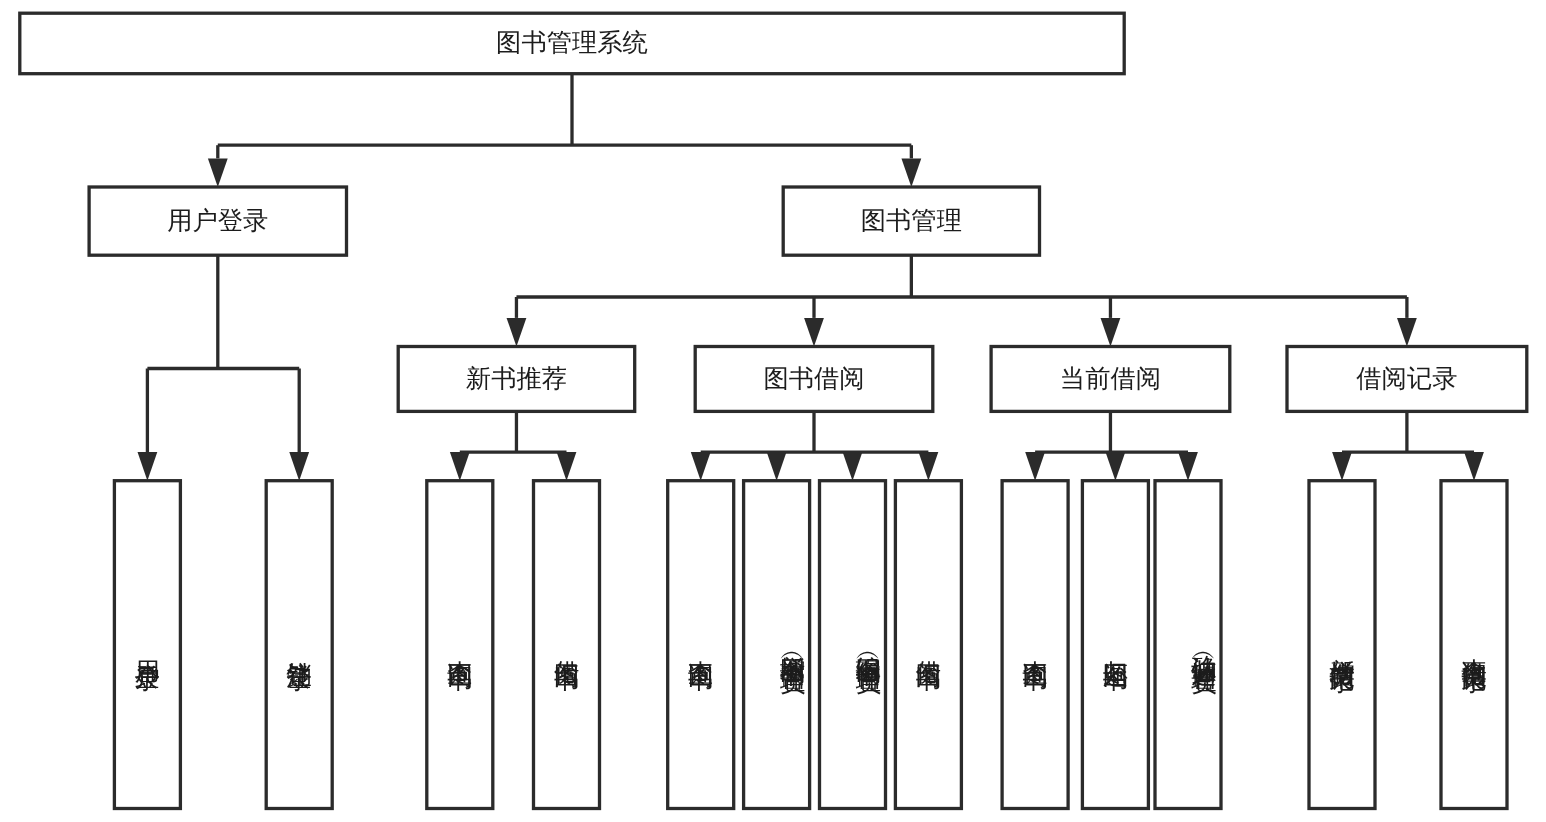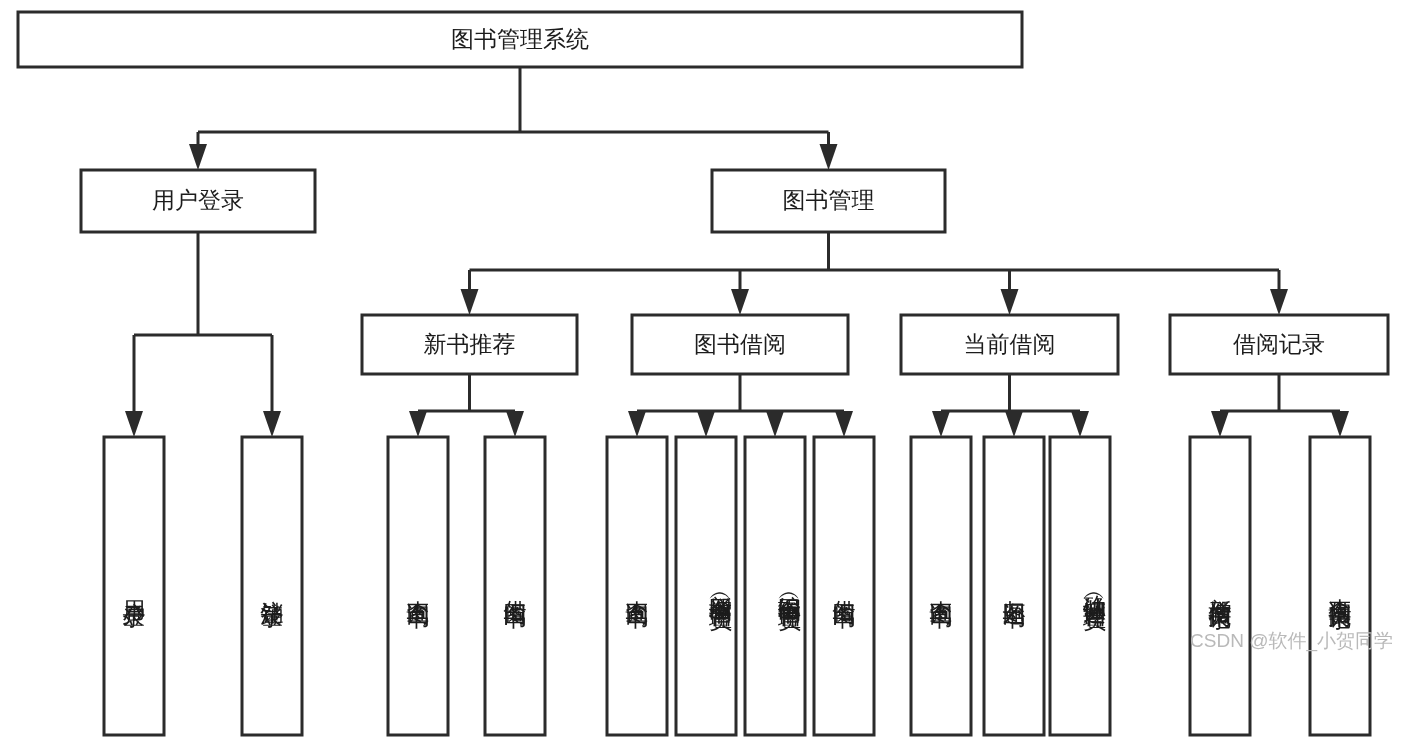--- a/index.html
+++ b/index.html
@@ -183,14 +183,13 @@
       <div class="leaf-label" style="left: 678px; top: 441px; width: 56px; height: 290px; align-items: flex-start;">新增图书（管理员）</div>
       <div class="leaf-label" style="left: 747px; top: 441px; width: 56px; height: 290px; align-items: flex-start;">编辑图书（管理员）</div>
       <div class="leaf-label" style="left: 816px; top: 441px; width: 56px; height: 290px; align-items: center;">借阅图书</div>
       <div class="leaf-label" style="left: 913px; top: 441px; width: 56px; height: 290px; align-items: center;">查询图书</div>
       <div class="leaf-label" style="left: 986px; top: 441px; width: 56px; height: 290px; align-items: center;">归还图书</div>
       <div class="leaf-label" style="left: 1052px; top: 441px; width: 56px; height: 290px; align-items: flex-start;">确认归还（管理员）</div>
       <div class="leaf-label" style="left: 1192px; top: 441px; width: 56px; height: 290px; align-items: center;">新增借阅记录</div>
       <div class="leaf-label" style="left: 1312px; top: 441px; width: 56px; height: 290px; align-items: center;">查询借阅记录</div>
     </div>
 
-  <div class="watermark">CSDN @软件_小贺同学</div>
 </div>
 
 </body></html>

